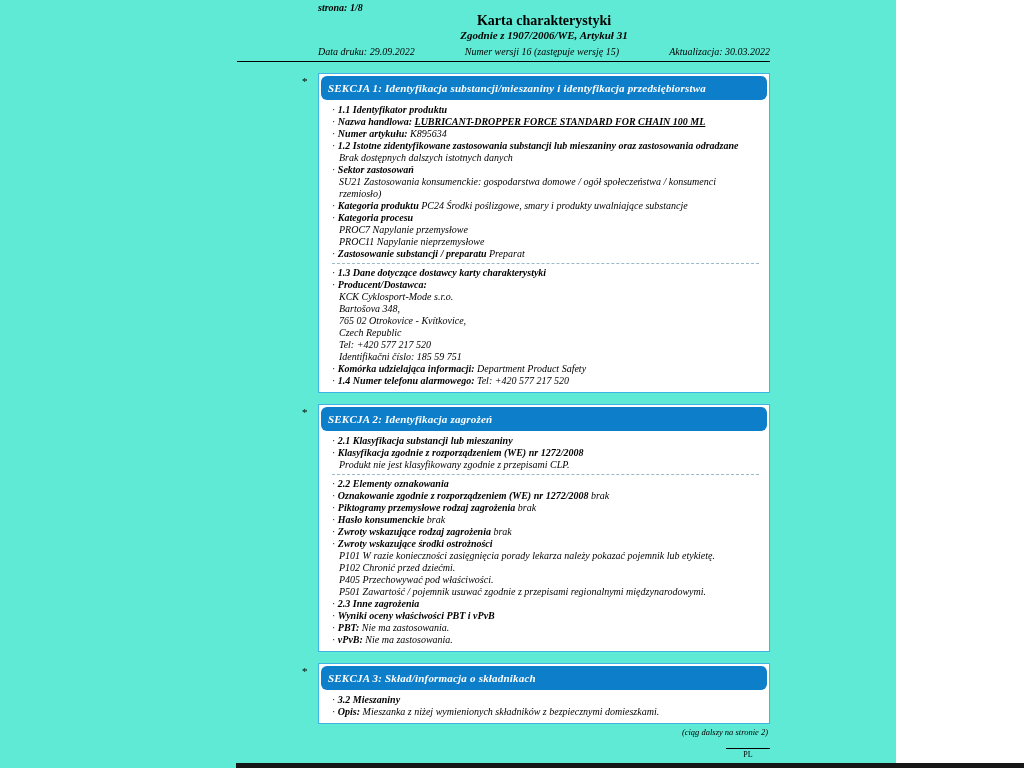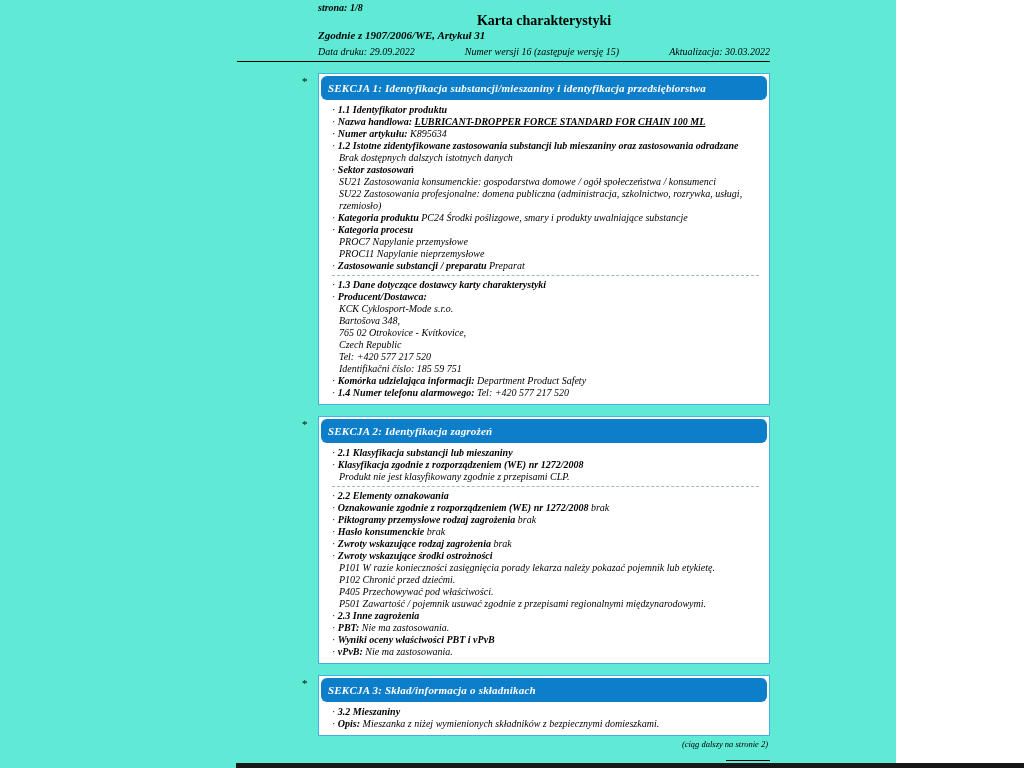--- a/index.html
+++ b/index.html
@@ -5,21 +5,21 @@
   * { margin:0; padding:0; box-sizing:border-box; }
   html,body { background:#ffffff; }
   body { width:1024px; height:768px; overflow:hidden; }
   .page {
     position:relative; width:896px; height:768px; background:#5eead4;
     font-family:Liberation Serif, serif; color:#000;
   }
   .col { position:absolute; left:318px; top:2px; width:452px; }
   .strona { font-size:10px; font-weight:bold; font-style:italic; }
   .doc-title { text-align:center; font-size:14px; font-weight:bold; margin-top:0px; }
-  .doc-subtitle { font-size:11px; font-weight:bold; font-style:italic; }
+  .doc-subtitle { text-align:center; font-size:11px; font-weight:bold; font-style:italic; }
   .inforow { display:flex; justify-content:space-between; font-size:10px; font-style:italic; margin-top:5px; }
   .toprule { border-top:1px solid #000; margin:4px 0 0 -81px; width:533px; }
 
   .section { position:relative; border:1px solid #3fb3e6; padding:2px; margin-top:11px; background:#fff; }
   .star { position:absolute; left:-17px; top:1px; font-size:11px; font-style:normal; color:#000; }
   .secbar {
     background:#0d7ec9; color:#fff; font-weight:bold; font-style:italic;
     font-size:11px; padding:6px 7px; letter-spacing:0.2px;border-radius:6px;
   }
   .secbody { padding:4px 8px 3px 11px; font-size:10px; font-style:italic; line-height:1.2; }
@@ -60,21 +60,20 @@
           <span class="star">*</span>
           <div class="secbar">SEKCJA 1: Identyfikacja substancji/mieszaniny i identyfikacja przedsiębiorstwa</div>
           <div class="secbody">
             <div class="line bullet"><span class="dot">· </span><span class="b">1.1 Identyfikator produktu</span></div>
             <div class="line bullet"><span class="dot">· </span><span class="b">Nazwa handlowa: </span><span class="bu">LUBRICANT-DROPPER FORCE STANDARD FOR CHAIN 100 ML</span></div>
             <div class="line bullet"><span class="dot">· </span><span class="b">Numer artykułu: </span><span>K895634</span></div>
             <div class="line bullet"><span class="dot">· </span><span class="b">1.2 Istotne zidentyfikowane zastosowania substancji lub mieszaniny oraz zastosowania odradzane</span></div>
             <div class="line"><span>Brak dostępnych dalszych istotnych danych</span></div>
             <div class="line bullet"><span class="dot">· </span><span class="b">Sektor zastosowań</span></div>
             <div class="line"><span>SU21   Zastosowania konsumenckie: gospodarstwa domowe / ogół społeczeństwa / konsumenci</span></div>
-            <div class="line"><span>SU22   Zastosowania profesjonalne: domena publiczna (administracja, szkolnictwo, rozrywka, usługi,</span></div>
             <div class="line"><span>rzemiosło)</span></div>
             <div class="line bullet"><span class="dot">· </span><span class="b">Kategoria produktu </span><span>PC24   Środki poślizgowe, smary i produkty uwalniające substancje</span></div>
             <div class="line bullet"><span class="dot">· </span><span class="b">Kategoria procesu</span></div>
             <div class="line"><span>PROC7   Napylanie przemysłowe</span></div>
             <div class="line"><span>PROC11   Napylanie nieprzemysłowe</span></div>
             <div class="line bullet"><span class="dot">· </span><span class="b">Zastosowanie substancji / preparatu </span><span>Preparat</span></div>
             <div class="dashed"></div>
             <div class="line bullet"><span class="dot">· </span><span class="b">1.3 Dane dotyczące dostawcy karty charakterystyki</span></div>
             <div class="line bullet"><span class="dot">· </span><span class="b">Producent/Dostawca:</span></div>
             <div class="line"><span>KCK Cyklosport-Mode s.r.o.</span></div>
@@ -99,22 +98,22 @@
             <div class="line bullet"><span class="dot">· </span><span class="b">Oznakowanie zgodnie z rozporządzeniem (WE) nr 1272/2008 </span><span>brak</span></div>
             <div class="line bullet"><span class="dot">· </span><span class="b">Piktogramy przemysłowe rodzaj zagrożenia </span><span>brak</span></div>
             <div class="line bullet"><span class="dot">· </span><span class="b">Hasło konsumenckie </span><span>brak</span></div>
             <div class="line bullet"><span class="dot">· </span><span class="b">Zwroty wskazujące rodzaj zagrożenia </span><span>brak</span></div>
             <div class="line bullet"><span class="dot">· </span><span class="b">Zwroty wskazujące środki ostrożności</span></div>
             <div class="line"><span>P101 W razie konieczności zasięgnięcia porady lekarza należy pokazać pojemnik lub etykietę.</span></div>
             <div class="line"><span>P102 Chronić przed dziećmi.</span></div>
             <div class="line"><span>P405 Przechowywać pod właściwości.</span></div>
             <div class="line"><span>P501 Zawartość / pojemnik usuwać zgodnie z przepisami regionalnymi międzynarodowymi.</span></div>
             <div class="line bullet"><span class="dot">· </span><span class="b">2.3 Inne zagrożenia</span></div>
+            <div class="line bullet"><span class="dot">· </span><span class="b">Wyniki oceny właściwości PBT i vPvB</span></div>
             <div class="line bullet"><span class="dot">· </span><span class="b">PBT: </span><span>Nie ma zastosowania.</span></div>
-            <div class="line bullet"><span class="dot">· </span><span class="b">Wyniki oceny właściwości PBT i vPvB</span></div>
             <div class="line bullet"><span class="dot">· </span><span class="b">vPvB: </span><span>Nie ma zastosowania.</span></div>
           </div>
         </div>
         <div class="section">
           <span class="star">*</span>
           <div class="secbar">SEKCJA 3: Skład/informacja o składnikach</div>
           <div class="secbody">
             <div class="line bullet"><span class="dot">· </span><span class="b">3.2 Mieszaniny</span></div>
             <div class="line bullet"><span class="dot">· </span><span class="b">Opis: </span><span>Mieszanka z niżej wymienionych składników z bezpiecznymi domieszkami.</span></div>
           </div>

